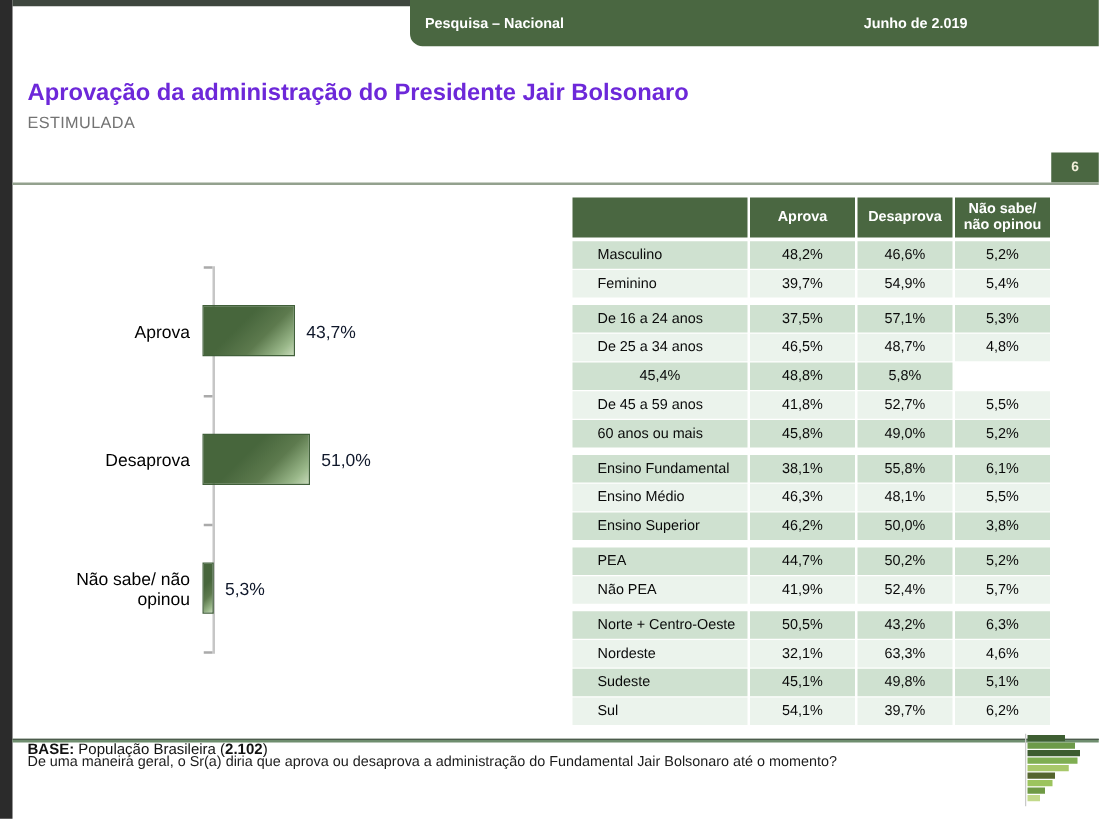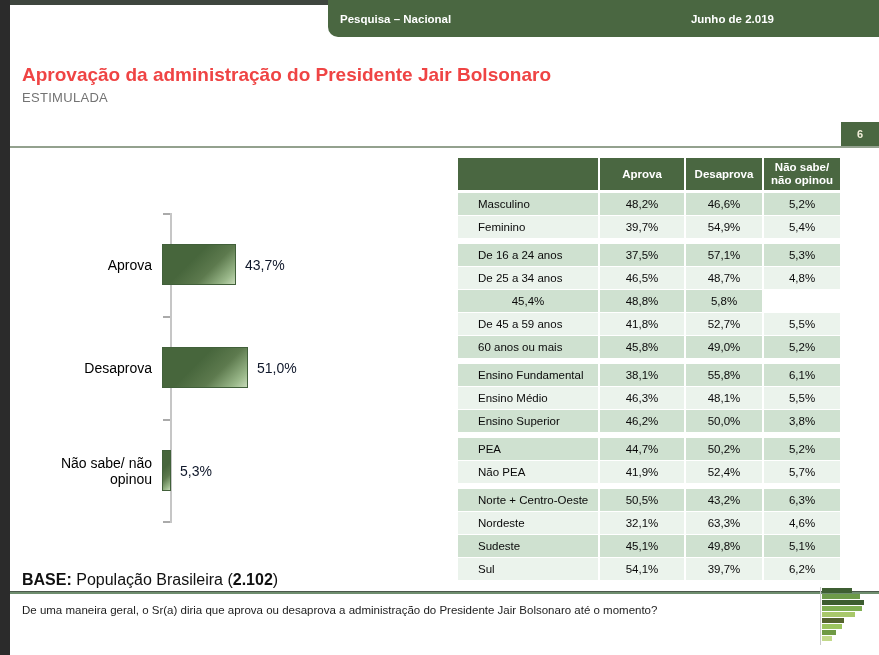--- a/index.html
+++ b/index.html
@@ -17,21 +17,21 @@
 
   .header-tab {
     position:absolute; left:328px; top:0; width:551px; height:37px;
     background:#4a6741; border-radius:0 0 0 10px;
     color:#ffffff; font-size:11.5px; font-weight:bold;
   }
   .tab-title { position:absolute; left:12px; top:50%; transform:translateY(-50%); }
   .tab-date  { position:absolute; right:105px; top:50%; transform:translateY(-50%); }
 
   .title-block { position:absolute; left:22px; top:64px; }
-  .main-title { font-size:19px; font-weight:bold; color:#ef4444; margin:0; }
+  .main-title { font-size:19px; font-weight:bold; color:#6d28d9; margin:0; }
   .sub-title  { font-size:13px; font-weight:normal; color:#737373; margin-top:4px; letter-spacing:0.3px; }
 
   .page-badge {
     position:absolute; left:841px; top:122px; width:38px; height:24px;
     background:#4a6741; color:#f2efda; font-size:11px; font-weight:bold;
     display:flex; align-items:center; justify-content:center;
   }
   .title-rule { position:absolute; left:10px; top:146px; width:869px; height:2px; background:#93a18e; }
 
   
@@ -57,21 +57,21 @@
   }
   .t-group { margin-bottom:6px; }
   .t-row { display:grid; grid-template-columns:140px 84px 76px 76px; column-gap:2px; margin-bottom:1px; }
   .t-row .cell { height:22px; font-size:11.5px; display:flex; align-items:center; color:#0a0a0a; }
   .t-row .cell.lab { padding-left:20px; }
   .t-row .cell.num { justify-content:center; }
   .row-a .cell { background:#cfe1d0; }
   .row-b .cell { background:#ebf3ec; }
 
   
-  .base-line { position:absolute; left:22px; top:571px; font-size:16px; color:#111; }
+  .base-line { position:absolute; left:22px; top:592px; font-size:12px; color:#111; }
   .footer-rule { position:absolute; left:10px; top:591px; width:869px; height:3px; background:#6f8e6f; border-top:1px solid #4c5a4c; }
   .question { position:absolute; left:22px; top:604px; width:770px; font-size:11.5px; color:#1c1c1c; }
 
   .logo { position:absolute; left:820px; top:587px; width:50px; height:60px; }
   .logo-line { position:absolute; left:0; top:0; width:1px; height:58px; background:#c9c9c9; }
   .logo-bar { margin-left:2px; margin-bottom:1px; height:5px; }
 </style>
 </head>
 <body>
 
@@ -227,21 +227,21 @@
           <div class="cell num">54,1%</div>
           <div class="cell num">39,7%</div>
           <div class="cell num">6,2%</div>
         </div>
       </div>
     </div>
 </div>
 
 <div class="base-line"><span id="base-segments"><span style="font-weight: bold;">BASE:</span><span> População Brasileira (</span><span style="font-weight: bold;">2.102</span><span>)</span></span></div>
 <div class="footer-rule"></div>
-<div class="question">De uma maneira geral, o Sr(a) diria que aprova ou desaprova a administração do Presidente Jair Bolsonaro até o momento?</div>
+<div class="question">De uma maneira geral, o Sr(a) diria que aprova ou desaprova a administração do Fundamental Jair Bolsonaro até o momento?</div>
 
 <div class="logo">
   <div class="logo-line"></div>
   <div id="logo-bars" style="padding-top:1px">
       <div class="logo-bar" style="width: 30px; background: rgb(62, 94, 50);"></div>
       <div class="logo-bar" style="width: 38px; background: rgb(109, 154, 74);"></div>
       <div class="logo-bar" style="width: 42px; background: rgb(60, 92, 48);"></div>
       <div class="logo-bar" style="width: 40px; background: rgb(127, 174, 82);"></div>
       <div class="logo-bar" style="width: 33px; background: rgb(168, 200, 106);"></div>
       <div class="logo-bar" style="width: 22px; background: rgb(85, 100, 46);"></div>

